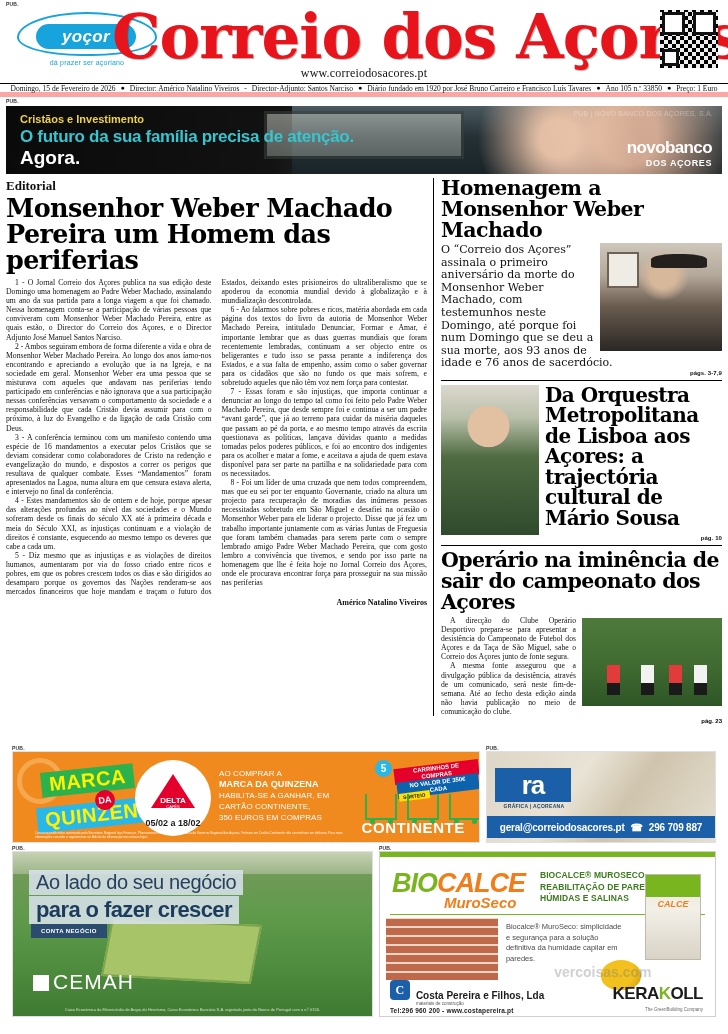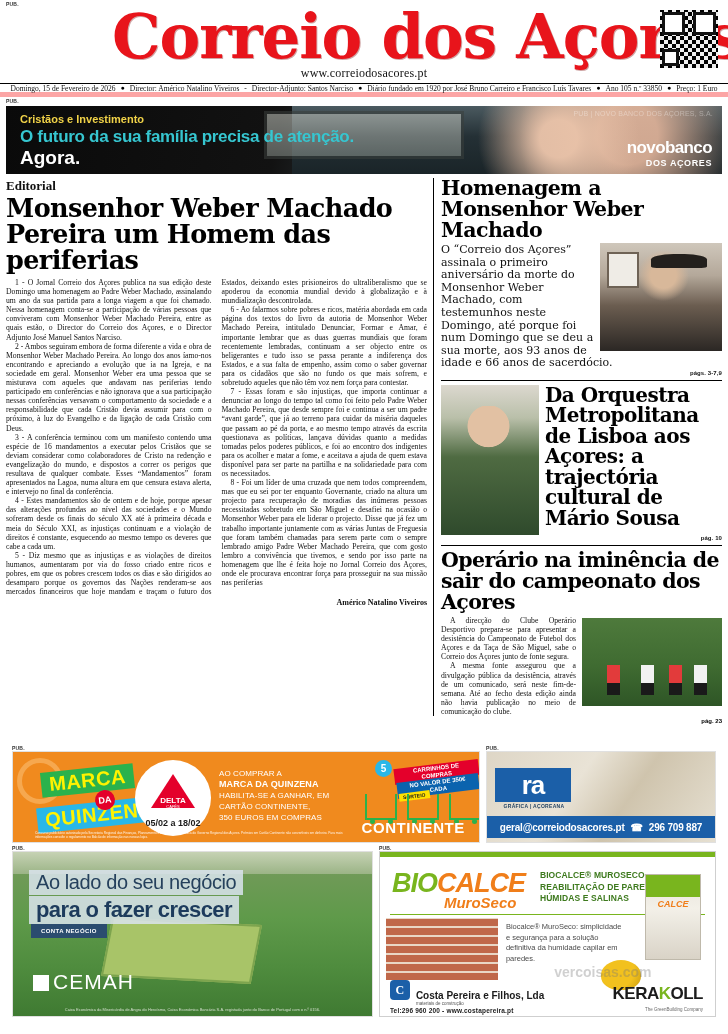--- a/index.html
+++ b/index.html
@@ -472,20 +472,25 @@
 </style>
 </head>
 <body>
 
 <div class="page">
 
   <div class="pub-label" style="position:absolute;left:6px;top:1px;">PUB.</div>
 
   <div class="masthead">
 
+    <div class="yocor-logo">
+      <div class="yocor-cloud"></div>
+      <div class="yocor-pill">yoçor</div>
+      <div class="yocor-tag">dá prazer ser açoriano</div>
+    </div>
 
     <div class="masthead-title">Correio dos Açores</div>
 
     <div class="qr">
         <i></i>
       </div>
 
     <div class="website">www.correiodosacores.pt</div>
   </div>
 
@@ -537,21 +542,21 @@
     </div>
 
     <div class="col-right">
 
       <div>
         <div class="r-head">Homenagem a Monsenhor Weber Machado</div>
         <div class="photo photo-weber">
           <div class="frame"></div>
           <div class="hat"></div>
         </div>
-        <div class="r-lead">O “Correio dos Açores” assinala o primeiro aniversário da morte do Monsenhor Weber Machado, com testemunhos neste Domingo, até porque foi num Domingo que se deu a sua morte, aos 93 anos de idade e 66 anos de sacerdócio.</div>
+        <div class="r-lead">O “Correio dos Açores” assinala o primeiro aniversário da morte do Monsenhor Weber Machado, com testemunhos neste Domingo, até porque foi num Domingo que se deu a sua morte, aos 93 anos de idade e 76 anos de sacerdócio.</div>
         <div class="pg-ref">págs. 3-7,9</div>
       </div>
 
       <div class="rule"></div>
 
       <div>
         <div class="orq-wrap">
           <div class="photo photo-orq">
             <div class="face"></div>
           </div>

